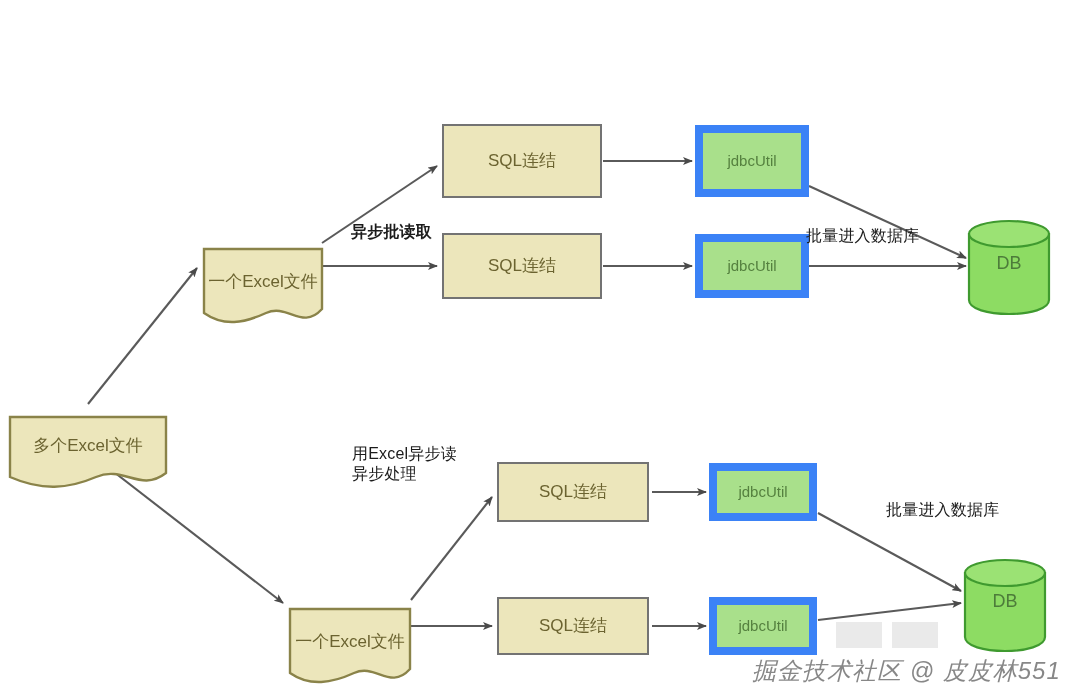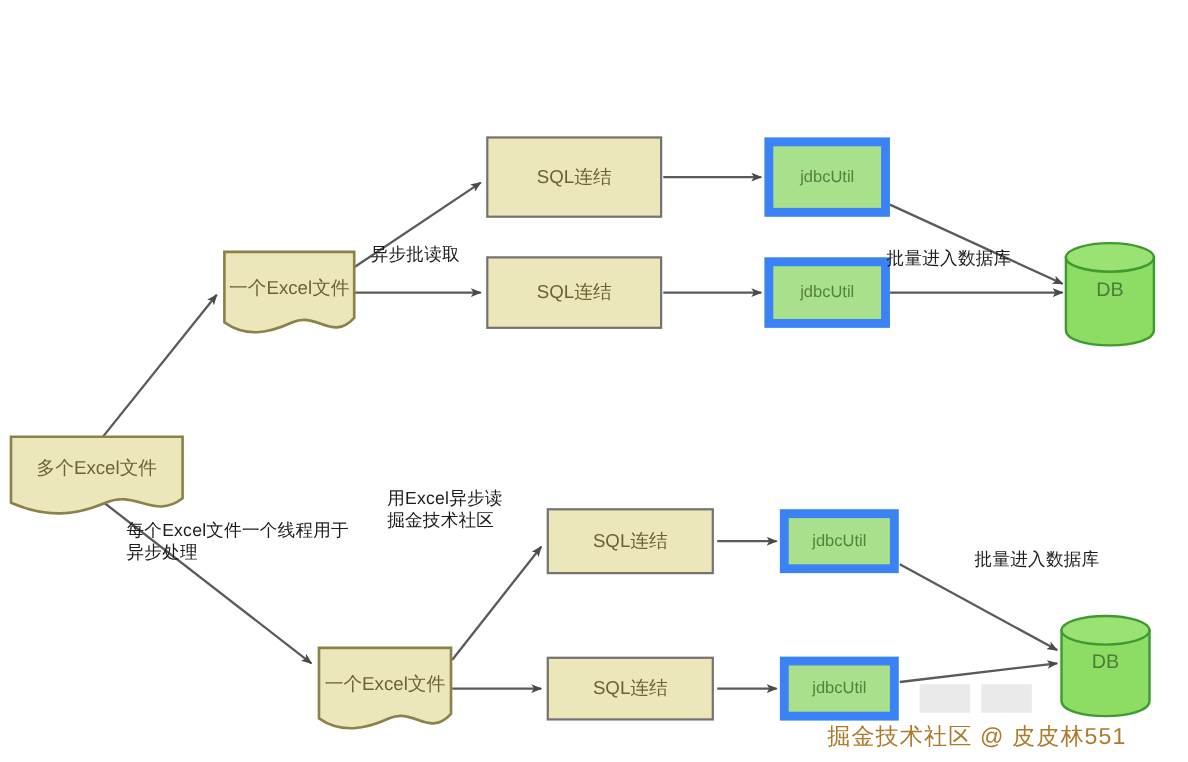--- a/index.html
+++ b/index.html
@@ -42,20 +42,21 @@
     background:#a9e08b;
     color:#55813f;
     font-size:15px;
   }
   
   .node-doc{
     color:#6b6330;
     font-size:17px;
     background:transparent;
     border:none;
+    margin-top:20px;
   }
   .node-doc .doc-svg{
     position:absolute;
     left:0; top:0;
     width:100%;
     height:100%;
   }
   .node-doc .doc-label{
     position:relative;
     z-index:2;
@@ -84,23 +85,24 @@
     position:absolute;
     color:#1b1b1b;
     font-size:16px;
     line-height:1.28;
     white-space:pre-line;
     letter-spacing:.2px;
   }
   
   .watermark{
     position:absolute;
-    color:#a16207;
-    font-size:21px;
+    color:#737373;
+    font-size:24px;
     letter-spacing:1px;
+    font-style:italic;
     white-space:nowrap;
     opacity:.85;
   }
   .wm-block{
     position:absolute;
     background:#d9d9d9;
     opacity:.55;
   }
 </style>
 </head>
@@ -203,29 +205,27 @@
   </div>
 
   <div class="node node-db" style="left:962px;top:557px;width:86px;height:96px;">
     <svg class="db-svg" viewBox="0 0 86 96" preserveAspectRatio="none">
       <path d="M3,16 L3,80 C3,89 22,94 43,94 C64,94 83,89 83,80 L83,16 Z" fill="#8ddc63" stroke="#3f9a2f" stroke-width="2.2"></path>
       <ellipse cx="43" cy="16" rx="40" ry="13" fill="#9be274" stroke="#3f9a2f" stroke-width="2.2"></ellipse>
     </svg>
     <span class="db-label">DB</span>
   </div>
 
-  <div class="note" style="left:337px;top:222px;">异步批读取</div>
+  <div class="note" style="left:351px;top:222px;font-weight:bold;">异步批读取</div>
 
   <div class="note" style="left:806px;top:226px;">批量进入数据库</div>
 
-  <div class="note" style="left:115px;top:473px;">每个Excel文件一个线程用于
+
+  <div class="note" style="left:352px;top:444px;">用Excel异步读
 异步处理</div>
-
-  <div class="note" style="left:352px;top:444px;">用Excel异步读
-掘金技术社区</div>
 
   <div class="note" style="left:886px;top:500px;">批量进入数据库</div>
 
   <div class="wm-block" style="left:836px;top:622px;width:46px;height:26px;"></div>
   <div class="wm-block" style="left:892px;top:622px;width:46px;height:26px;"></div>
   <div class="watermark" style="left:752px;top:655px;">掘金技术社区 @ 皮皮林551</div>
 
 </div>
 
 </body></html>

